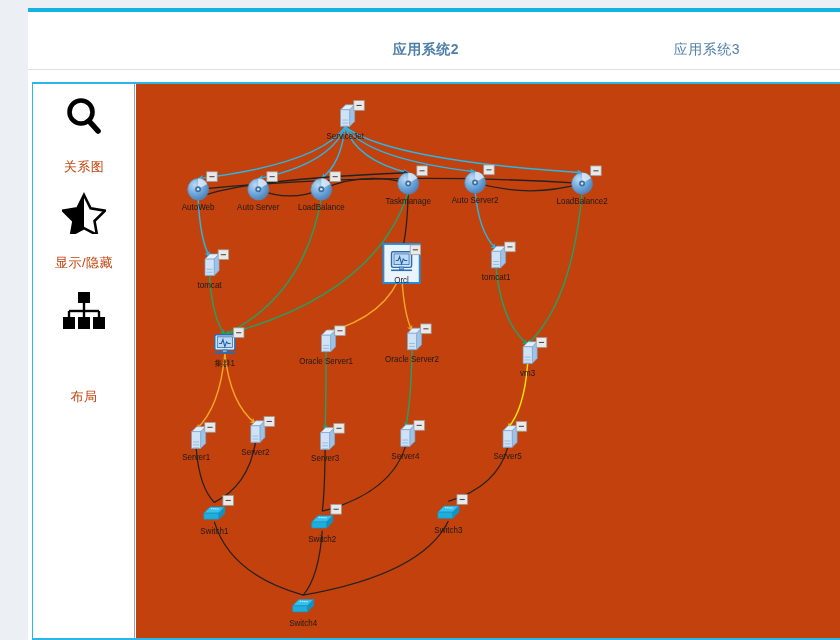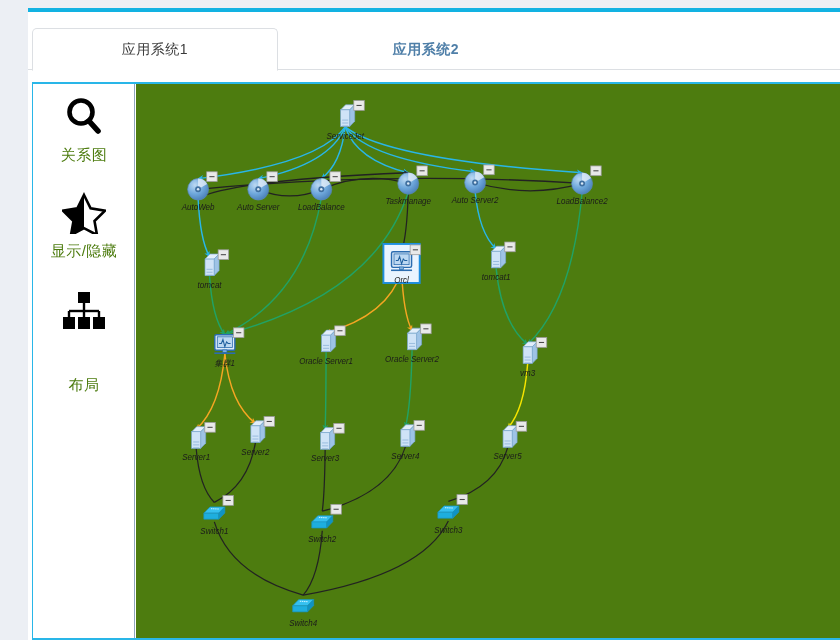--- a/index.html
+++ b/index.html
@@ -63,29 +63,29 @@
     border-right: 1px solid #8fa6bd;
     background: #ffffff;
   }
   .side-item {
     position: absolute; left: 0; width: 102px;
     display: flex; flex-direction: column; align-items: center;
     cursor: pointer;
   }
   .side-item .glyph { height: 46px; display:flex; align-items:center; justify-content:center; }
   .side-item .cap {
-    font-size: 15px; color: #4d7c0f; margin-top: 6px; letter-spacing: .5px;
+    font-size: 13px; color: #c2410c; margin-top: 18px; letter-spacing: .5px;
   }
   .si1 { top: 10px; }
   .si2 { top: 106px; align-items: center; }
   .si3 { top: 204px; gap: 36px; }
 
   .canvas {
     position: absolute; left: 103px; top: 0; right: 0; bottom: 0;
-    background: #4d7c0f; overflow: hidden; font-style: italic;
+    background: #c2410c; overflow: hidden;
   }
   svg.graph { position: absolute; left: 0; top: 0; width: 100%; height: 100%; }
 
   .nlabel {
     font-family: "Liberation Sans", sans-serif;
     font-size: 8.4px; fill: #1b1b1b; text-anchor: middle;
   }
   .collapse-box {
     fill: #e9e9e9; stroke: #9b9b9b; stroke-width: .8;
   }
@@ -95,25 +95,25 @@
 <body>
 
 <div id="app">
 
   <div class="top-accent"></div>
 
   <div class="panel">
 
     <div class="tabstrip">
       <div class="baseline"></div>
-      <div class="tab active">
-        <span>应用系统1</span>
-      </div>
       <div class="tab idle t2">
         <span>应用系统2</span>
+      </div>
+      <div class="tab idle t3">
+        <span>应用系统3</span>
       </div>
     </div>
 
     <div class="workspace">
 
       <div class="sidebar">
 
         <div class="side-item si1">
           <div class="glyph">
             <svg width="44" height="44" viewBox="0 0 44 44">

